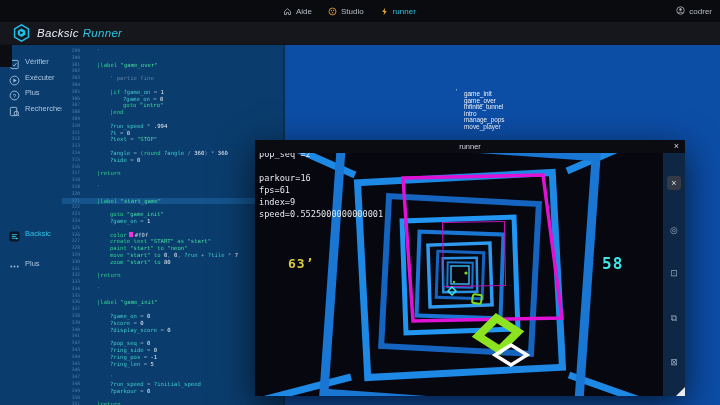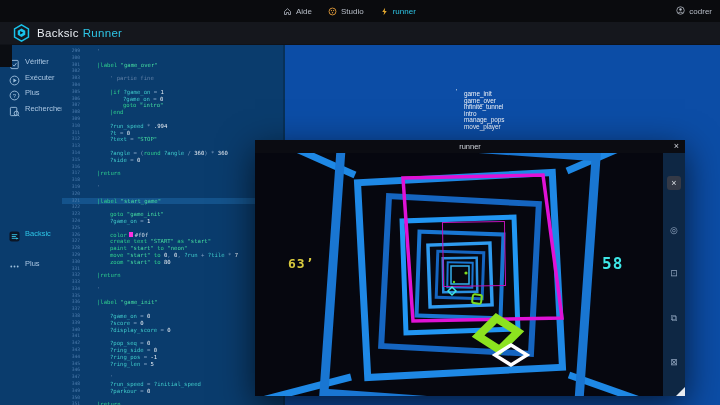--- a/index.html
+++ b/index.html
@@ -12,21 +12,21 @@
   
   .topnav{position:absolute;left:0;top:0;width:720px;height:22px;background:var(--nav-bg,#0a0b0e);display:flex;align-items:center;}
   .nav-center{position:absolute;left:283px;top:0;height:22px;display:flex;align-items:center;gap:16px;}
   .nav-item{display:flex;align-items:center;gap:4px;font-size:8px;color:#b9bfc9;cursor:pointer;}
   .nav-item.active{color:var(--accent-cyan,#35c9ea);}
   .nav-item .nicon{width:9px;height:9px;display:inline-flex;}
   .nav-user{position:absolute;right:8px;top:0;height:22px;display:flex;align-items:center;gap:4px;font-size:8px;color:#b9bfc9;}
   
   .header{position:absolute;left:0;top:22px;width:720px;height:23px;background:var(--header-bg,#15171d);display:flex;align-items:center;border-bottom:1px solid #101218;box-sizing:border-box;}
   .logo{width:17px;height:18px;margin-left:13px;}
-  .apptitle{margin-left:7px;font-size:11.5px;letter-spacing:.3px;}
+  .apptitle{margin-left:7px;font-size:11.5px;letter-spacing:.3px;font-style:italic;}
   .apptitle .t1{color:#e9edf2;}
   .apptitle .t2{color:var(--accent-cyan,#2ec5e6);margin-left:4px;}
   
   .main{position:absolute;left:0;top:45px;width:720px;height:348px;}
   .panel-corner{position:absolute;left:0;top:0;width:12px;height:22px;background:#0b0d12;}
   .sidebar{position:absolute;left:0;top:0;width:62px;height:360px;background:var(--panel-blue,#0a3c6d);}
   .side-item{position:absolute;left:0;width:62px;height:15px;display:flex;align-items:center;cursor:pointer;}
   .side-item .sicon{width:11px;height:11px;margin-left:9px;color:#9fc0dd;flex:none;}
   .side-item .slabel{margin-left:5px;font-size:7.5px;color:#aac6e2;white-space:nowrap;}
   .side-item.active .slabel{color:var(--accent-cyan,#35c3e8);}
@@ -274,20 +274,26 @@
 
           <polygon points="197,134 201,138 197,142 193,138" fill="none" stroke="#3ee6e6" stroke-width="1.5"></polygon>
           <rect x="217.5" y="141.5" width="9" height="9" rx="2" fill="none" stroke="#7edc1f" stroke-width="2" transform="rotate(8 222 146)"></rect>
           <circle cx="211" cy="120" r="1.6" fill="#7edc1f"></circle>
           <circle cx="199" cy="129" r="1.2" fill="#5fd01a"></circle>
 
           <polygon points="243,165 263,181 243,197 223,181" fill="none" stroke="var(--player-green,#8ce31f)" stroke-width="8" transform="rotate(-6 243 181)"></polygon>
           <polygon points="256,192 272,202 256,212 240,202" fill="none" stroke="#ffffff" stroke-width="3.5"></polygon>
         </svg>
 
+        <div class="debug" id="debug">pop_seq =2
+
+parkour=16
+fps=61
+index=9
+speed=0.5525000000000001</div>
         <div class="score-left">63’</div>
         <div class="score-right">58</div>
       </div>
       <div class="gtoolbar" id="gtoolbar">
           <div class="tool tool-btn" style="top: 23px;">×</div>
           <div class="tool" style="top: 70px;">◎</div>
           <div class="tool" style="top: 113px;">⊡</div>
           <div class="tool" style="top: 158px;">⧉</div>
           <div class="tool" style="top: 202px;">⊠</div>
         </div>

